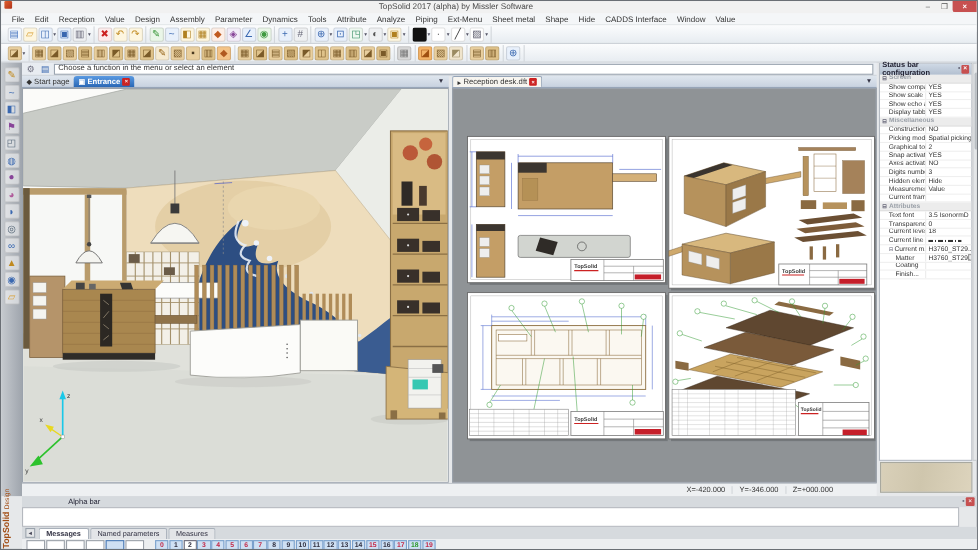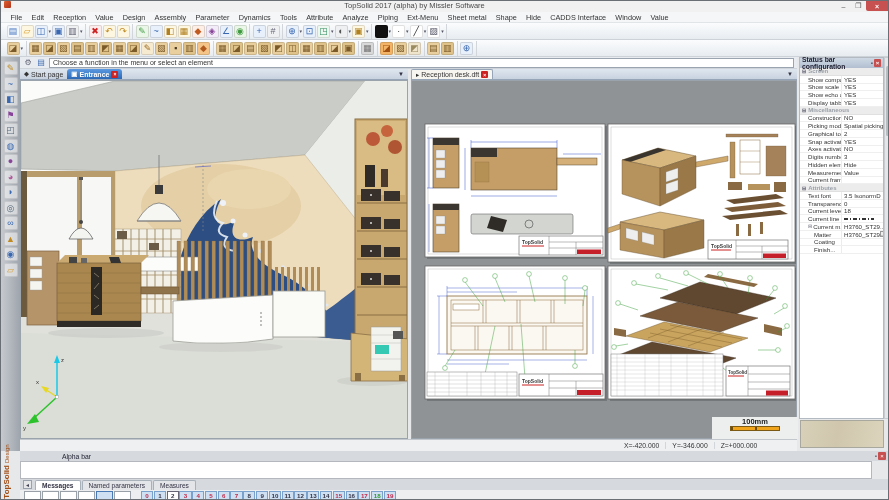--- a/index.html
+++ b/index.html
@@ -834,24 +834,20 @@
           <line x1="140" y1="100" x2="140" y2="130" stroke="#777" stroke-width="0.5"></line>
           <line x1="140" y1="108" x2="182" y2="108" stroke="#777" stroke-width="0.5"></line>
           <line x1="140" y1="116" x2="182" y2="116" stroke="#777" stroke-width="0.5"></line>
           <line x1="140" y1="123" x2="182" y2="123" stroke="#777" stroke-width="0.5"></line>
           <text x="120" y="108" font-size="4.5" font-weight="bold" fill="#3a3a3a">TopSolid</text>
           <path d="M120,110 h16" stroke="#c22" stroke-width="1"></path>
           <rect x="158" y="124.5" width="22" height="5" fill="#c51f2a"></rect>
         </g>
       </g>
     </svg>
-    <div class="scale">
-      <span>100mm</span>
-      <div class="scalebar"></div>
-    </div>
   </div>
 
   <div class="bottomstrip">
     <div class="coords">
       <span class="coord">X=-420.000</span>
       <span class="coord">Y=-346.000</span>
       <span class="coord">Z=+000.000</span>
     </div>
   </div>
 

